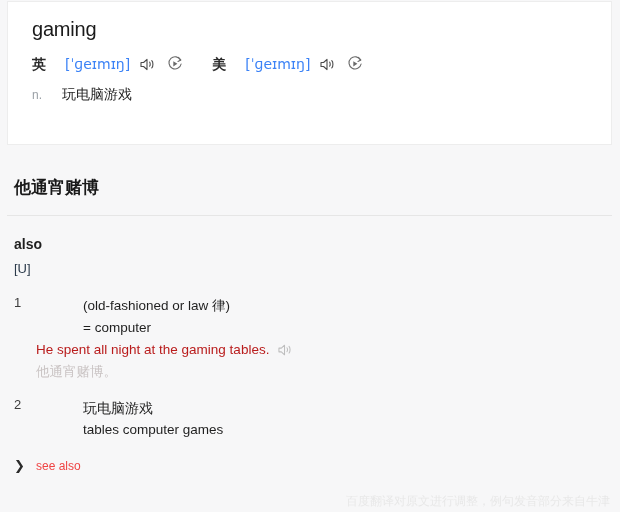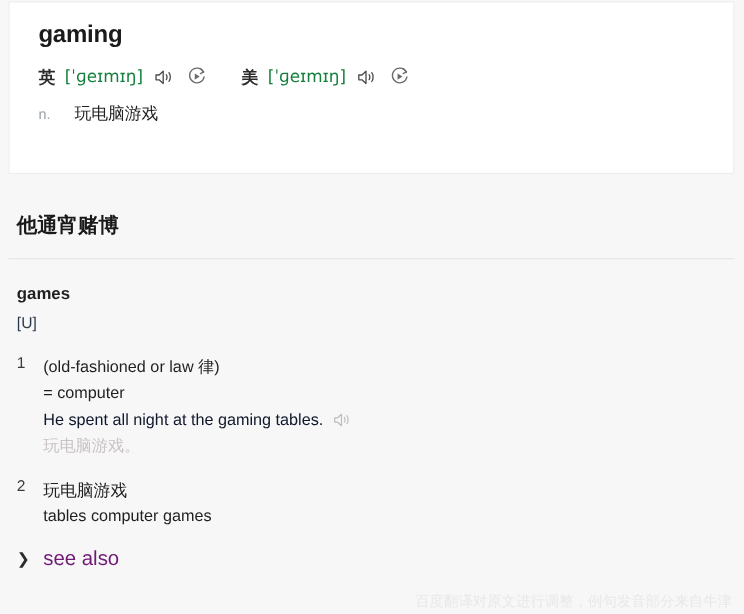--- a/index.html
+++ b/index.html
@@ -25,21 +25,21 @@
     width: 605px;
     height: 144px;
     background: #ffffff;
     border: 1px solid #ededed;
   }
   .headword {
     position: absolute;
     left: 24px;
     top: 16px;
     font-size: 20px;
-    font-weight: bold;
+    font-weight: normal;
     letter-spacing: -0.2px;
     color: #1a1a1a;
   }
 
   .phonetic-row {
     position: absolute;
     left: 24px;
     top: 51px;
     display: flex;
     align-items: center;
@@ -52,22 +52,22 @@
   }
   .ph-group.us { margin-left: 26px; }
   .ph-locale {
     font-size: 14px;
     font-weight: bold;
     color: #2b2b2b;
     line-height: 1;
   }
   .ph-text {
     font-size: 14px;
-    color: #15803d;
-    margin-left: 8px;
+    color: #3b82f6;
+    margin-left: 19px;
     white-space: nowrap;
     font-family: "DejaVu Sans", sans-serif;
   }
   .icon-btn {
     width: 22px;
     height: 22px;
     margin-left: 6px;
     display: inline-flex;
     align-items: center;
     justify-content: center;
@@ -146,25 +146,26 @@
     font-size: 13px;
     color: #3c3c3c;
   }
   .sense-body {
     margin-left: 22px;
   }
   .sense-line {
     font-size: 13.5px;
     color: #1f1f1f;
     line-height: 22px;
+    margin-left: 47px;
   }
   .sense-line.cn { font-size: 14px; }
   .example {
     font-size: 13.5px;
-    color: #0f172a;
+    color: #b91c1c;
     line-height: 22px;
     display: flex;
     align-items: flex-end;
   }
   .example .icon-btn { margin-left: 5px; }
   .example-cn {
     font-size: 13.5px;
     color: #c9c3c3;
     line-height: 22px;
   }
@@ -177,22 +178,22 @@
   }
   .chevron {
     width: 22px;
     flex: none;
     font-size: 13px;
     font-weight: bold;
     color: #2b2b2b;
     line-height: 22px;
   }
   .see-also-label {
-    font-size: 17px;
-    color: #701a75;
+    font-size: 12px;
+    color: #ef4444;
     line-height: 22px;
   }
   .see-also-link {
     font-size: 13.5px;
     color: #4a90e2;
     text-decoration: underline;
     margin-left: 5px;
     line-height: 22px;
     cursor: pointer;
   }
@@ -259,41 +260,41 @@
   <div class="pos-row">
     <span class="pos-tag">n.</span>
     <span class="pos-def">玩电脑游戏</span>
   </div>
 
 </div>
 
 <div class="dict-title">他通宵赌博</div>
 <div class="divider"></div>
 
-<div class="pos-heading">games</div>
+<div class="pos-heading">also</div>
 <div class="countability">[U]</div>
 
 <div class="senses">
 
   <div class="sense">
     <span class="sense-num">1</span>
     <div class="sense-body">
       <div class="sense-line">(old-fashioned or law 律)</div>
       <div class="sense-line">= computer</div>
       <div class="example">
         <span>He spent all night at the gaming tables.</span>
         <span class="icon-btn">
           <svg width="16" height="14" viewBox="0 0 17 15" fill="none">
             <path d="M2 5.5h2.6L8 2.4v10.2L4.6 9.5H2z" stroke="#bdbdbd" stroke-width="1.1" stroke-linejoin="round"></path>
             <path d="M10.6 5.2c.8.7.8 3.2 0 4" stroke="#bdbdbd" stroke-width="1.1" stroke-linecap="round" fill="none"></path>
             <path d="M12.8 3.6c1.5 1.4 1.5 5.8 0 7.2" stroke="#bdbdbd" stroke-width="1.1" stroke-linecap="round" fill="none"></path>
           </svg>
         </span>
       </div>
-      <div class="example-cn">玩电脑游戏。</div>
+      <div class="example-cn">他通宵赌博。</div>
     </div>
   </div>
 
   <div class="sense">
     <span class="sense-num">2</span>
     <div class="sense-body">
       <div class="sense-line cn">玩电脑游戏</div>
       <div class="sense-line">tables computer games</div>
     </div>
   </div>

